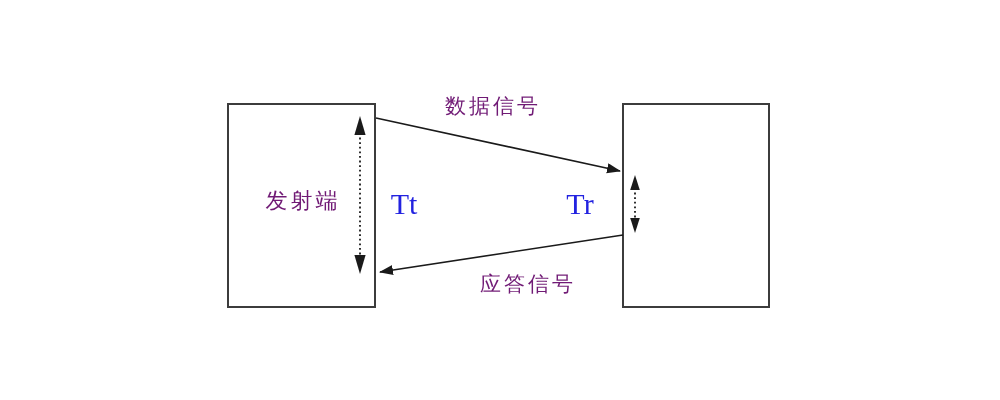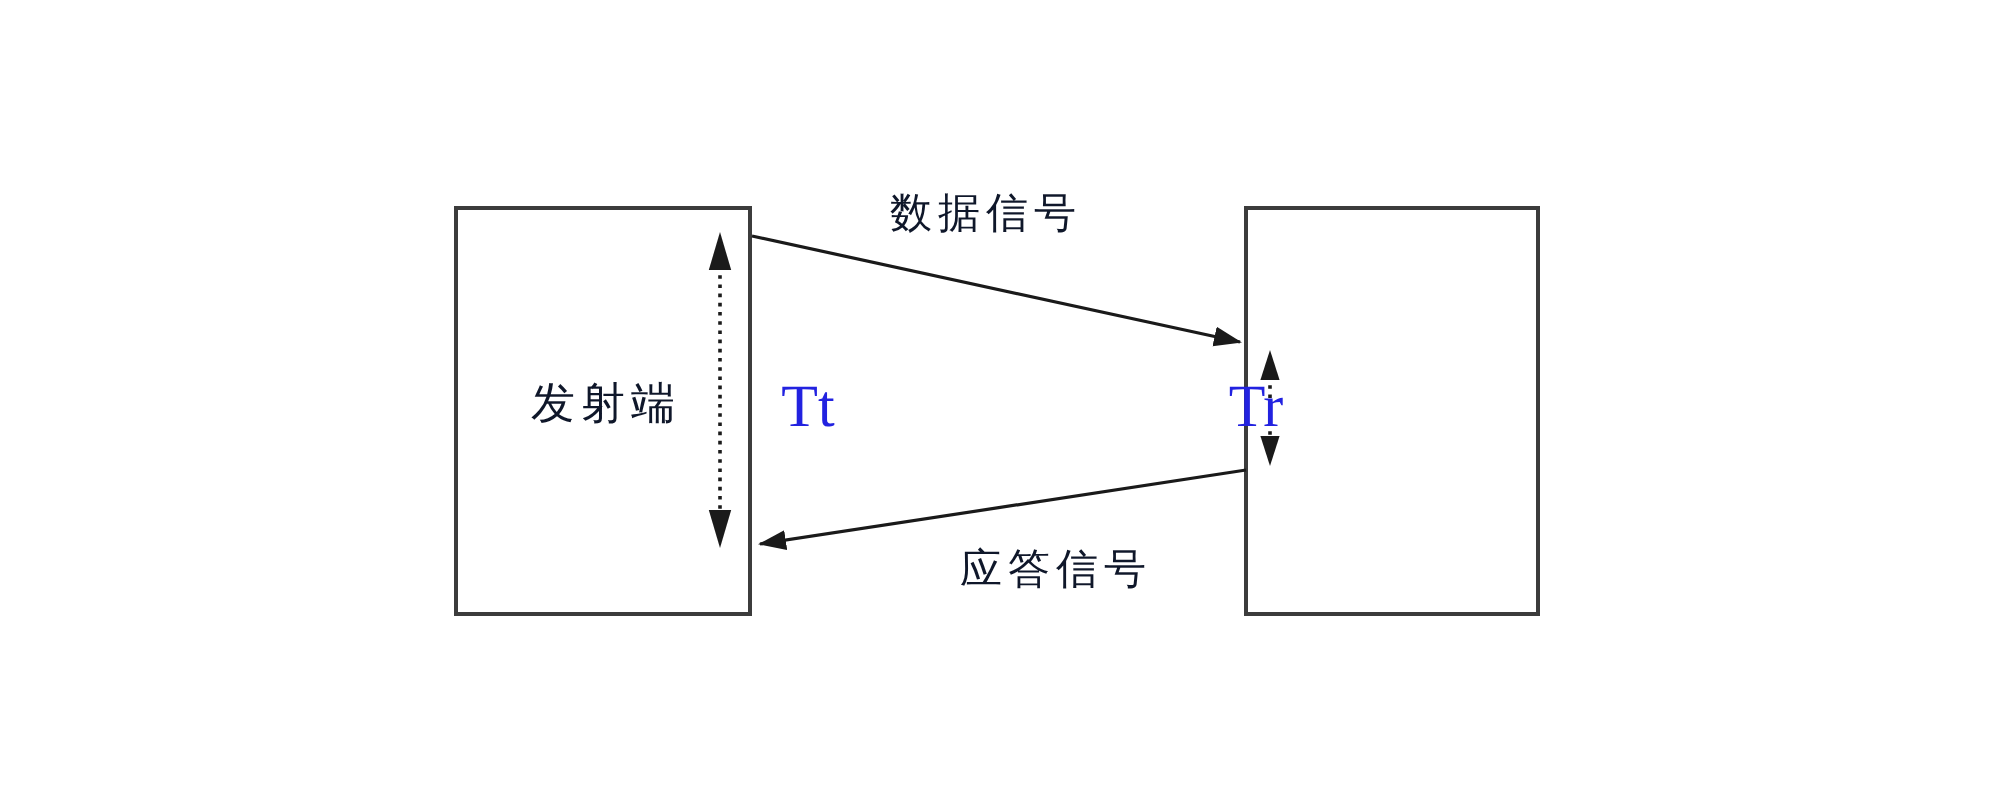--- a/index.html
+++ b/index.html
@@ -19,25 +19,26 @@
     position: absolute;
     left: 0;
     top: 0;
     width: 1000px;
     height: 400px;
   }
   .label {
     position: absolute;
     transform: translate(-50%, -50%);
     white-space: nowrap;
-    color: #0f172a;
+    color: #701a75;
     font-size: 22px;
     letter-spacing: 3px;
     line-height: 1;
     user-select: none;
+    font-family: Liberation Mono, monospace;
   }
   .signal-label {
     font-size: 21px;
   }
   .time-label {
     color: #2222e0;
     font-size: 30px;
     letter-spacing: 0;
     font-family: "Liberation Serif", "DejaVu Serif", serif;
   }
@@ -77,15 +78,15 @@
 
   <div class="label" style="left:303px; top:203px;">发射端</div>
 
 
   <div class="label signal-label" style="left:493px; top:107px;">数据信号</div>
 
   <div class="label signal-label" style="left:497px; top:285px;margin-left:31px;">应答信号</div>
 
   <div class="label time-label" style="left:404px; top:204px;">Tt</div>
 
-  <div class="label time-label" style="left:580px; top:204px;margin-left:48px;">Tr</div>
+  <div class="label time-label" style="left:580px; top:204px;">Tr</div>
 
 </div>
 
 </body></html>

